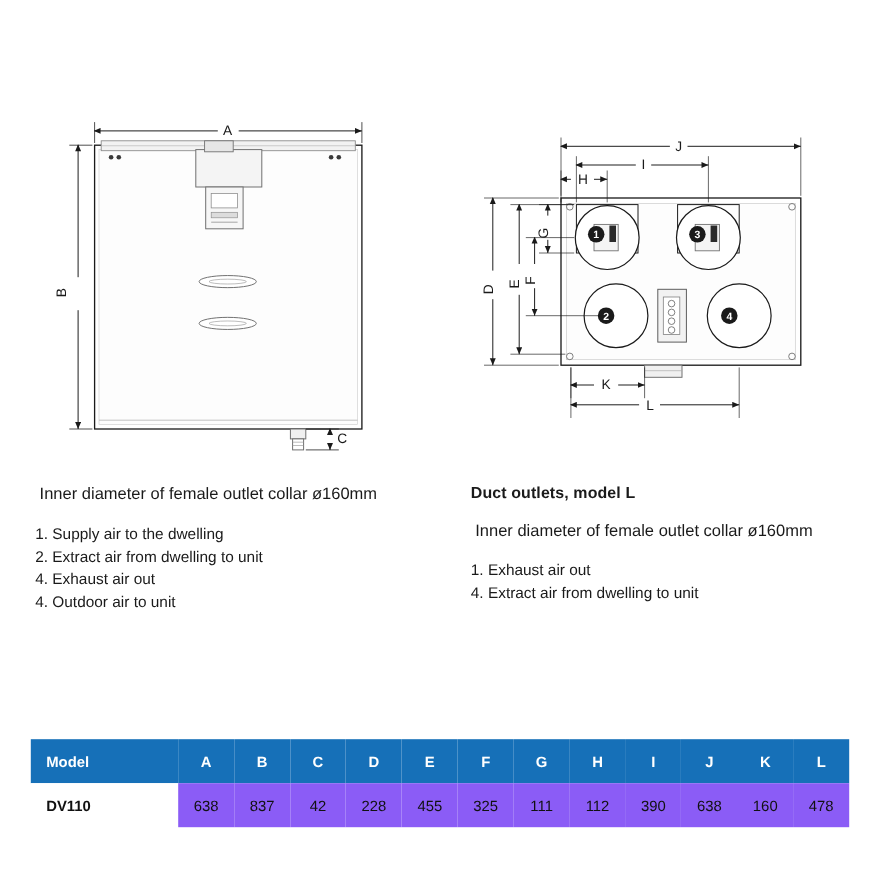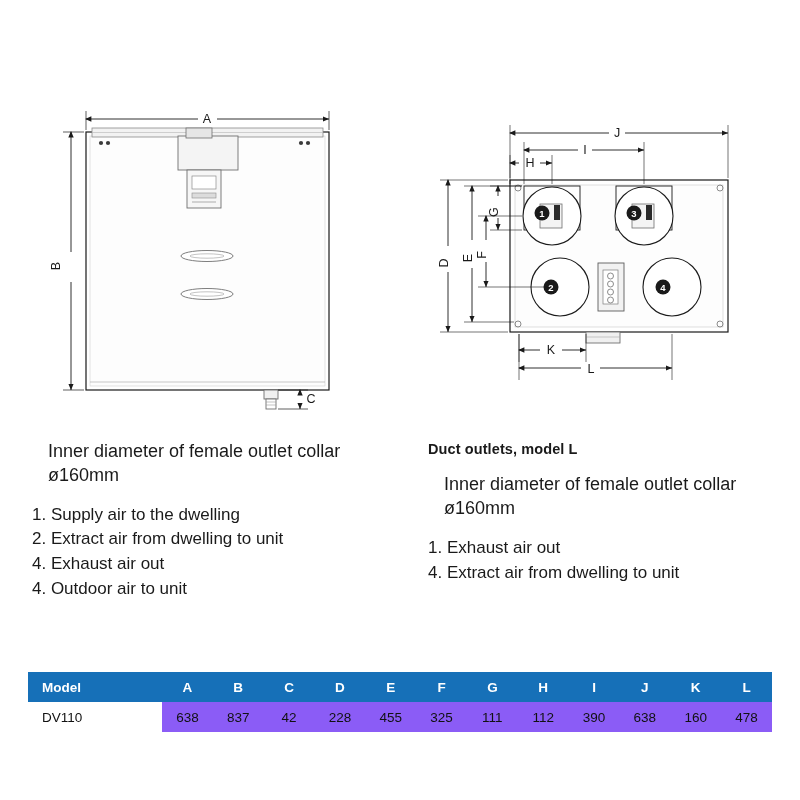--- a/index.html
+++ b/index.html
@@ -34,68 +34,68 @@
   }
   .legend.left  { left: 32px; top: 440px; width: 360px; }
   .legend.right { left: 428px; top: 440px; width: 360px; }
   .legend h3 {
     margin: 0 0 14px 0;
     font-size: 14.5px;
     font-weight: bold;
     letter-spacing: 0.1px;
   }
   .legend .sub {
-    margin: 0 0 16px 16px;
-    font-size: 18px;
+    margin: 0 0 16px 4px;
+    font-size: 15px;
   }
   .legend ol {
     margin: 0;
     padding: 0;
     list-style: none;
   }
   .legend ol li {
     margin: 0 0 2px 0;
-    font-size: 17px;
+    font-size: 14px;
     white-space: nowrap;
   }
   
   .spec-table {
     position: absolute;
     left: 28px;
     top: 672px;
     width: 744px;
     border-collapse: collapse;
     table-layout: fixed;
   }
   .spec-table th,
   .spec-table td {
     text-align: center;
     font-size: 13.5px;
-    height: 30px;
+    height: 40px;
     padding: 0;
   }
   .spec-table thead th {
     background: #1670b8;
     color: #ffffff;
     font-weight: bold;
   }
   .spec-table thead th.model-head {
     text-align: left;
     padding-left: 14px;
     width: 120px;
   }
   .spec-table tbody td {
     background: #8b5cf6;
     color: #111111;
   }
   .spec-table tbody td.model-cell {
     background: #ffffff;
     text-align: left;
     padding-left: 14px;
-    font-weight: normal;
+    font-weight: bold;
   }
 </style>
 </head>
 <body>
 
 <div class="page">
 
   <div class="drawing">
     <svg width="800" height="440" viewBox="0 0 800 440">
       <defs>

